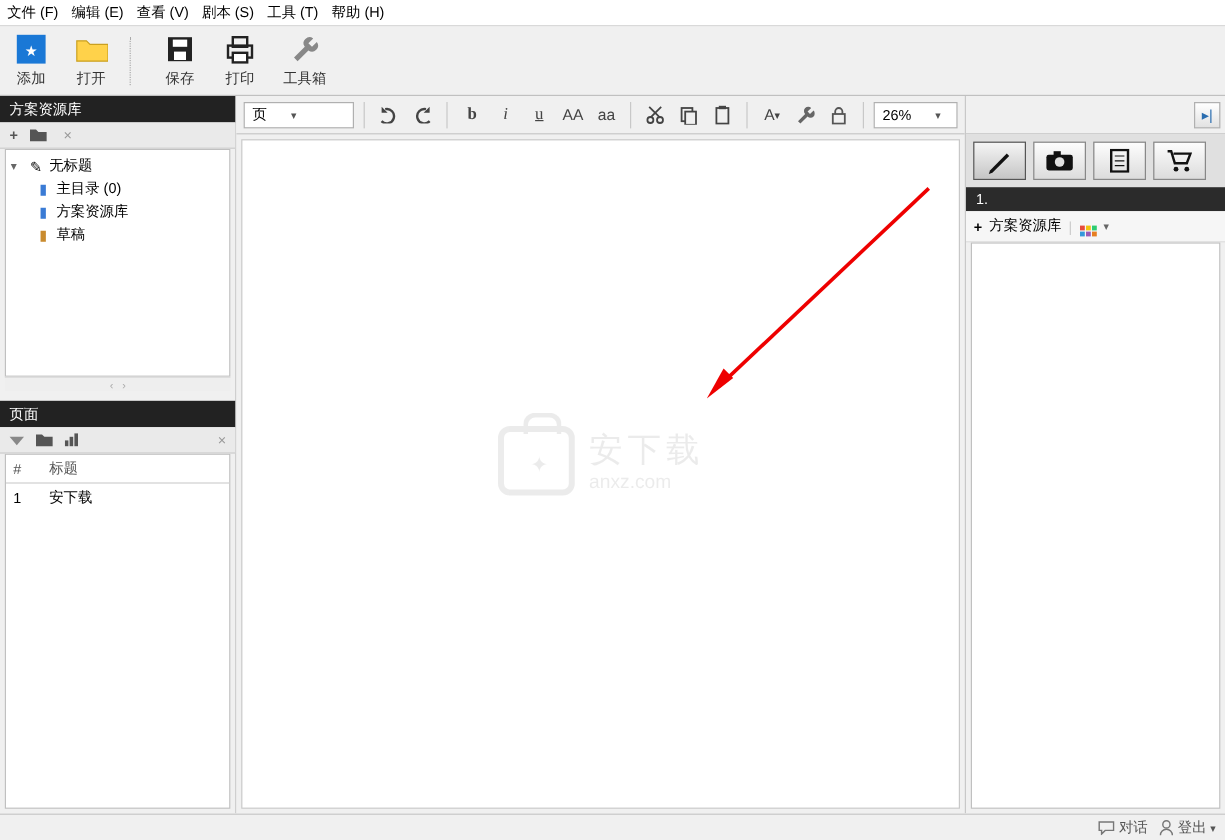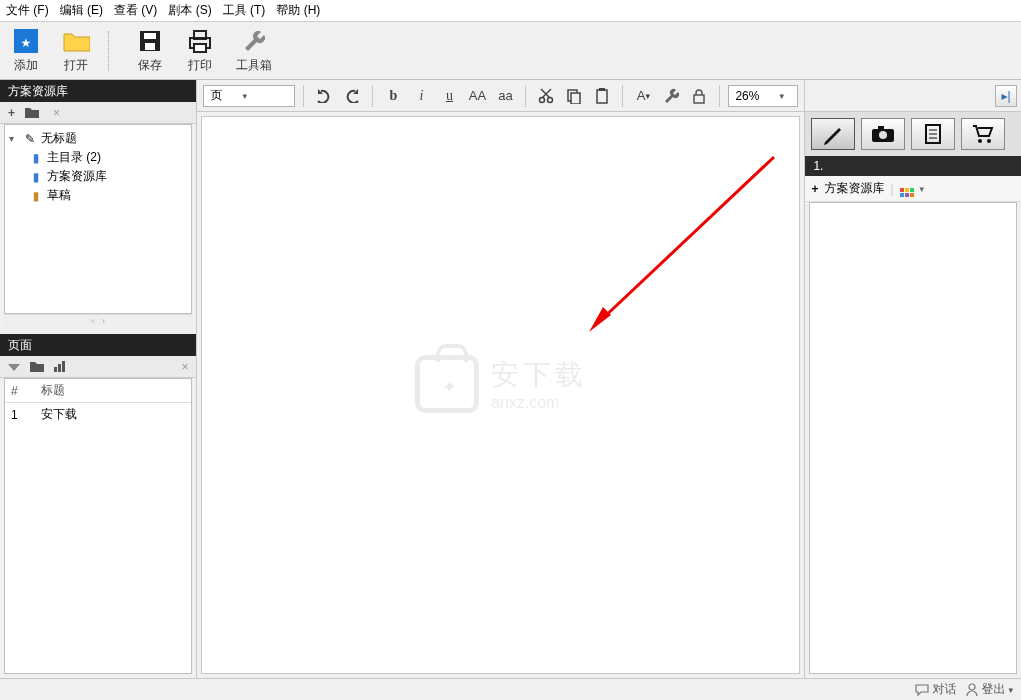--- a/index.html
+++ b/index.html
@@ -164,21 +164,21 @@
       <span class="x">×</span>
     </div>
     <div class="tree-body" style="height:190px;flex:none">
       <div class="tree-row">
         <span class="caret">▾</span>
         <span class="tico">✎</span>
         <span>无标题</span>
       </div>
       <div class="tree-row indent1">
         <span class="tico" style="color:#3a7bd5">▮</span>
-        <span>主目录 (2)</span>
+        <span>主目录 (0)</span>
       </div>
       <div class="tree-row indent1">
         <span class="tico" style="color:#3a7bd5">▮</span>
         <span>方案资源库</span>
       </div>
       <div class="tree-row indent1">
         <span class="tico" style="color:#c98b2e">▮</span>
         <span>草稿</span>
       </div>
     </div>

